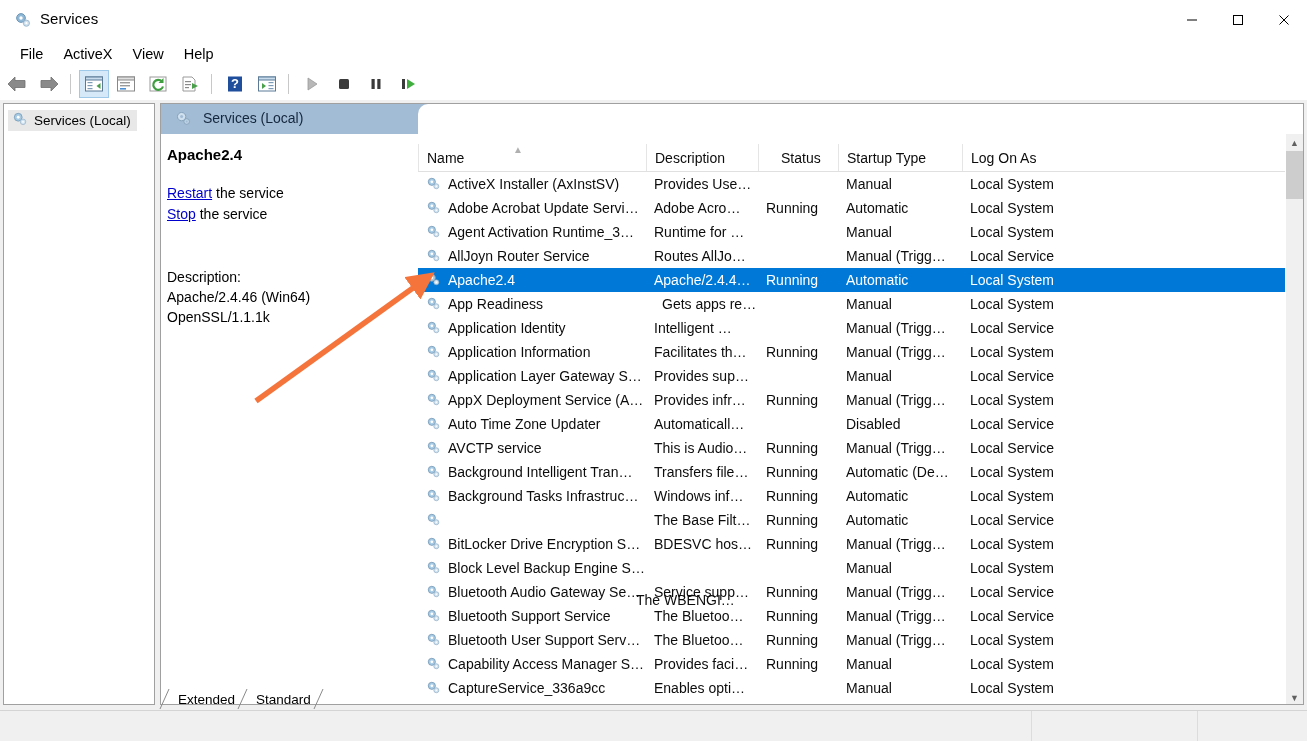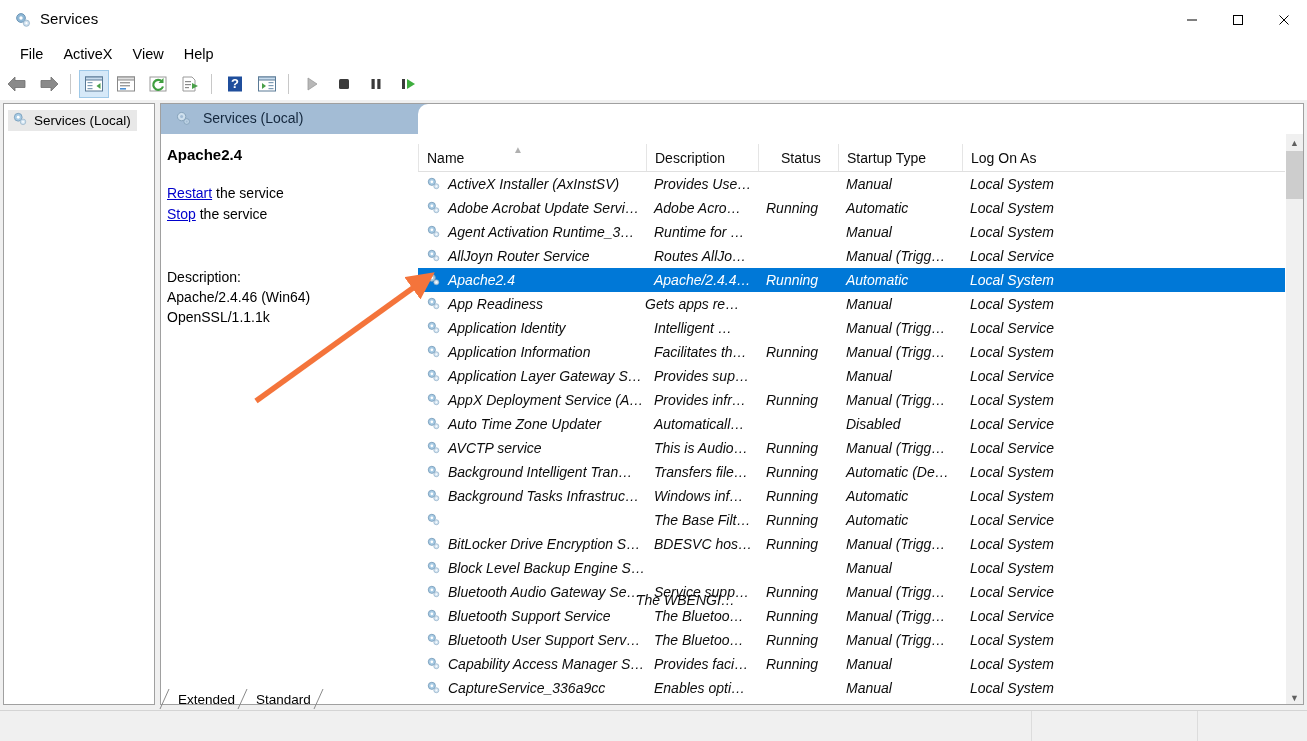--- a/index.html
+++ b/index.html
@@ -181,21 +181,20 @@
   }
   .th:first-child { border-left: none; }
   .sort-caret {
     position: absolute; top: 0px; left: 95px;
     color: #b0b0b0; font-size: 10px;
   }
   .rows {
     position: absolute; left: 0; top: 38px;
     width: 870px; height: 534px;
     overflow: hidden;
-    font-style: italic;
   }
   .row {
     position: relative;
     height: 24px;
     width: 870px;
   }
   .row.selected { background: #0078d7; }
   .row.selected .cell { color: #ffffff; }
   .cell {
     position: absolute; top: 0;
@@ -527,21 +526,21 @@
               <div class="cell other" style="left: 544px; width: 140px;">Local System</div>
             </div>
             <div class="row">
               <span class="gear-cell"><svg width="15" height="15" viewBox="0 0 18 18">
                   <circle cx="7" cy="7" r="4.3" fill="#a8cbe4" stroke="#6d94b3" stroke-width="0.9"></circle>
                   <circle cx="7" cy="7" r="1.6" fill="#ffffff"></circle>
                   <circle cx="12.4" cy="12.3" r="3.0" fill="#d4e5f2" stroke="#8aa9c2" stroke-width="0.8"></circle>
                   <circle cx="12.4" cy="12.3" r="1.0" fill="#ffffff"></circle>
                 </svg></span>
               <div class="cell name" style="left: 0px; width: 228px;">App Readiness</div>
-              <div class="cell other" style="left: 219px; width: 112px;">Gets apps re…</div>
+              <div class="cell other" style="left: 236px; width: 112px;">Gets apps re…</div>
               <div class="cell other" style="left: 340px; width: 80px;"></div>
               <div class="cell other" style="left: 420px; width: 124px;">Manual</div>
               <div class="cell other" style="left: 544px; width: 140px;">Local System</div>
             </div>
             <div class="row">
               <span class="gear-cell"><svg width="15" height="15" viewBox="0 0 18 18">
                   <circle cx="7" cy="7" r="4.3" fill="#a8cbe4" stroke="#6d94b3" stroke-width="0.9"></circle>
                   <circle cx="7" cy="7" r="1.6" fill="#ffffff"></circle>
                   <circle cx="12.4" cy="12.3" r="3.0" fill="#d4e5f2" stroke="#8aa9c2" stroke-width="0.8"></circle>
                   <circle cx="12.4" cy="12.3" r="1.0" fill="#ffffff"></circle>

